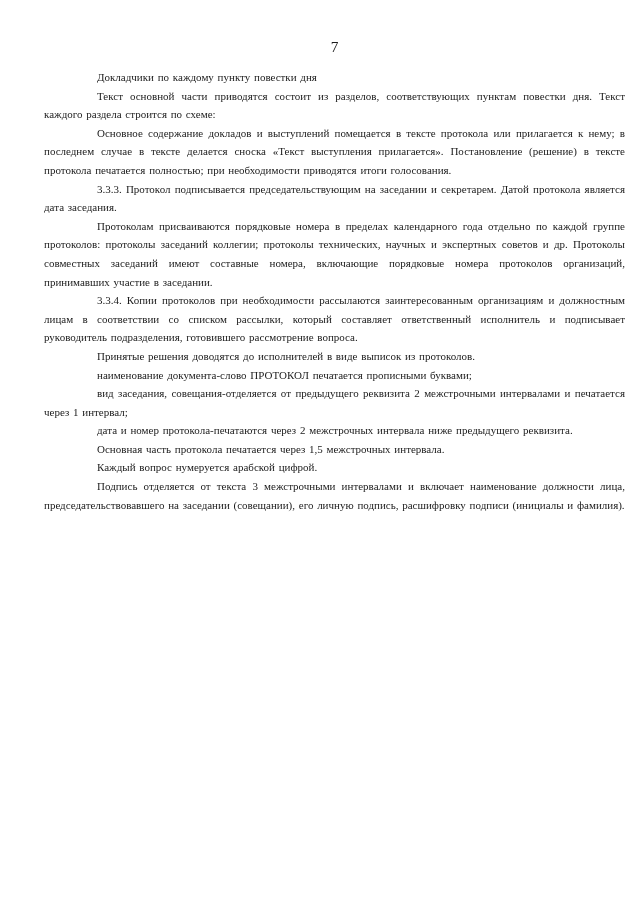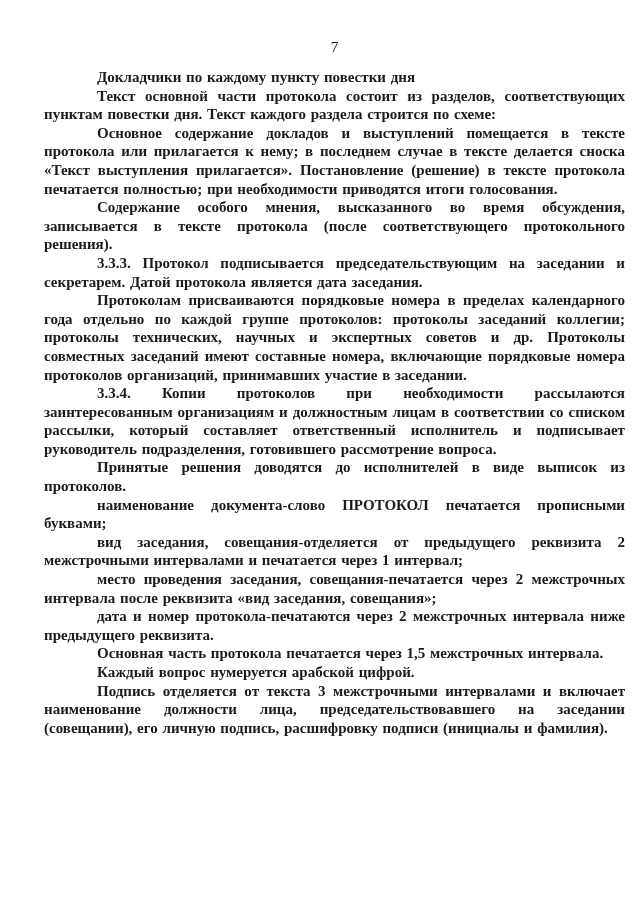--- a/index.html
+++ b/index.html
@@ -25,43 +25,40 @@
     text-align: center;
     font-size: 15.4px;
     line-height: 18px;
   }
   .content {
     margin: 12px 15px 0 44px;
   }
   .content p {
     margin: 0;
     padding: 0;
-    font-size: 15px;
+    font-size: 11px;
     line-height: 18.6px;
     text-align: justify;
     text-indent: 53px;
     word-spacing: 1px;
-    font-weight: bold;
   }
 </style>
 </head>
 <body>
 
 <div class="page">
   <div class="page-number">7</div>
   <div class="content">
     <p>Докладчики по каждому пункту повестки дня</p>
-    <p>Текст основной части протокола состоит из разделов, соответствующих пунктам повестки дня. Текст каждого раздела строится по схеме:</p>
+    <p>Текст основной части приводятся состоит из разделов, соответствующих пунктам повестки дня. Текст каждого раздела строится по схеме:</p>
     <p>Основное содержание докладов и выступлений помещается в тексте протокола или прилагается к нему; в последнем случае в тексте делается сноска «Текст выступления прилагается». Постановление (решение) в тексте протокола печатается полностью; при необходимости приводятся итоги голосования.</p>
-    <p>Содержание особого мнения, высказанного во время обсуждения, записывается в тексте протокола (после соответствующего протокольного решения).</p>
     <p>3.3.3. Протокол подписывается председательствующим на заседании и секретарем. Датой протокола является дата заседания.</p>
     <p>Протоколам присваиваются порядковые номера в пределах календарного года отдельно по каждой группе протоколов: протоколы заседаний коллегии; протоколы технических, научных и экспертных советов и др. Протоколы совместных заседаний имеют составные номера, включающие порядковые номера протоколов организаций, принимавших участие в заседании.</p>
     <p>3.3.4. Копии протоколов при необходимости рассылаются заинтересованным организациям и должностным лицам в соответствии со списком рассылки, который составляет ответственный исполнитель и подписывает руководитель подразделения, готовившего рассмотрение вопроса.</p>
     <p>Принятые решения доводятся до исполнителей в виде выписок из протоколов.</p>
     <p>наименование документа-слово ПРОТОКОЛ печатается прописными буквами;</p>
     <p>вид заседания, совещания-отделяется от предыдущего реквизита 2 межстрочными интервалами и печатается через 1 интервал;</p>
-    <p>место проведения заседания, совещания-печатается через 2 межстрочных интервала после реквизита «вид заседания, совещания»;</p>
     <p>дата и номер протокола-печатаются через 2 межстрочных интервала ниже предыдущего реквизита.</p>
     <p>Основная часть протокола печатается через 1,5 межстрочных интервала.</p>
     <p>Каждый вопрос нумеруется арабской цифрой.</p>
     <p>Подпись отделяется от текста 3 межстрочными интервалами и включает наименование должности лица, председательствовавшего на заседании (совещании), его личную подпись, расшифровку подписи (инициалы и фамилия).</p>
   </div>
 </div>
 
 </body></html>

